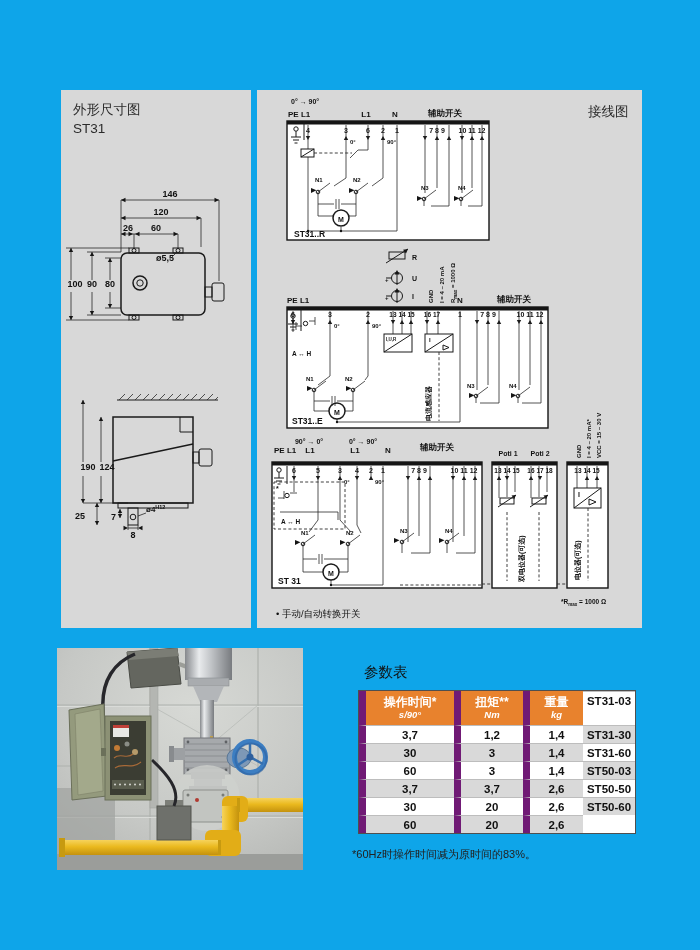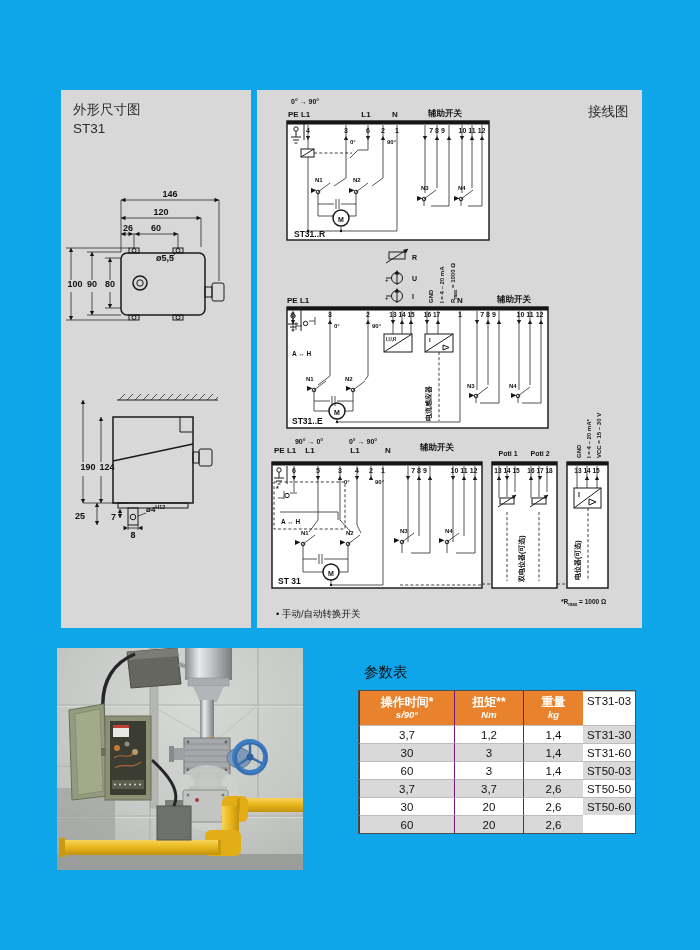--- a/index.html
+++ b/index.html
@@ -31,22 +31,22 @@
   .mid{text-anchor:middle;}
   
   .ptitle{position:absolute;left:364px;top:663px;font-size:14.5px;color:#111;}
   .ptable{position:absolute;left:358px;top:690px;width:276px;border:1px solid #4f4f4f;
           display:grid;grid-template-columns:95px 69px 60px 52px;background:#fff;}
   .hc{background:#e8822d;color:#fff;height:34px;display:flex;flex-direction:column;
       justify-content:center;align-items:center;}
   .hc .l1{font-size:12px;font-weight:700;line-height:13px;}
   .hc .l2{font-size:9.5px;font-weight:700;line-height:11px;font-style:italic;}
   .bc{height:18px;box-sizing:border-box;display:flex;align-items:center;justify-content:center;
-      font-size:11.5px;color:#111;border-top:1px solid #bdbdbd;}
-  .colb{border-left:1px solid #701a75;}
+      font-size:11.5px;color:#111;border-top:1px solid #bdbdbd;font-weight:bold;}
+  .colb{border-left:7px solid #701a75;}
   .alt{background:#d9d9d9;}
   .fnote{position:absolute;left:352px;font-size:11px;color:#222;}
 </style>
 </head>
 <body>
 
 <div class="page">
 
   <div class="panel panel-left"></div>
   <div class="panel panel-right"></div>
@@ -576,14 +576,15 @@
     <div class="bc colb">30</div>
     <div class="bc colb">20</div>
     <div class="bc colb">2,6</div>
 
     <div class="bc alt">ST50-60</div>
     <div class="bc alt colb">60</div>
     <div class="bc alt colb">20</div>
     <div class="bc alt colb">2,6</div>
   </div>
 
+  <div class="fnote" style="top:847px;">*60Hz时操作时间减为原时间的83%。</div>
 
 </div>
 
 </body></html>

